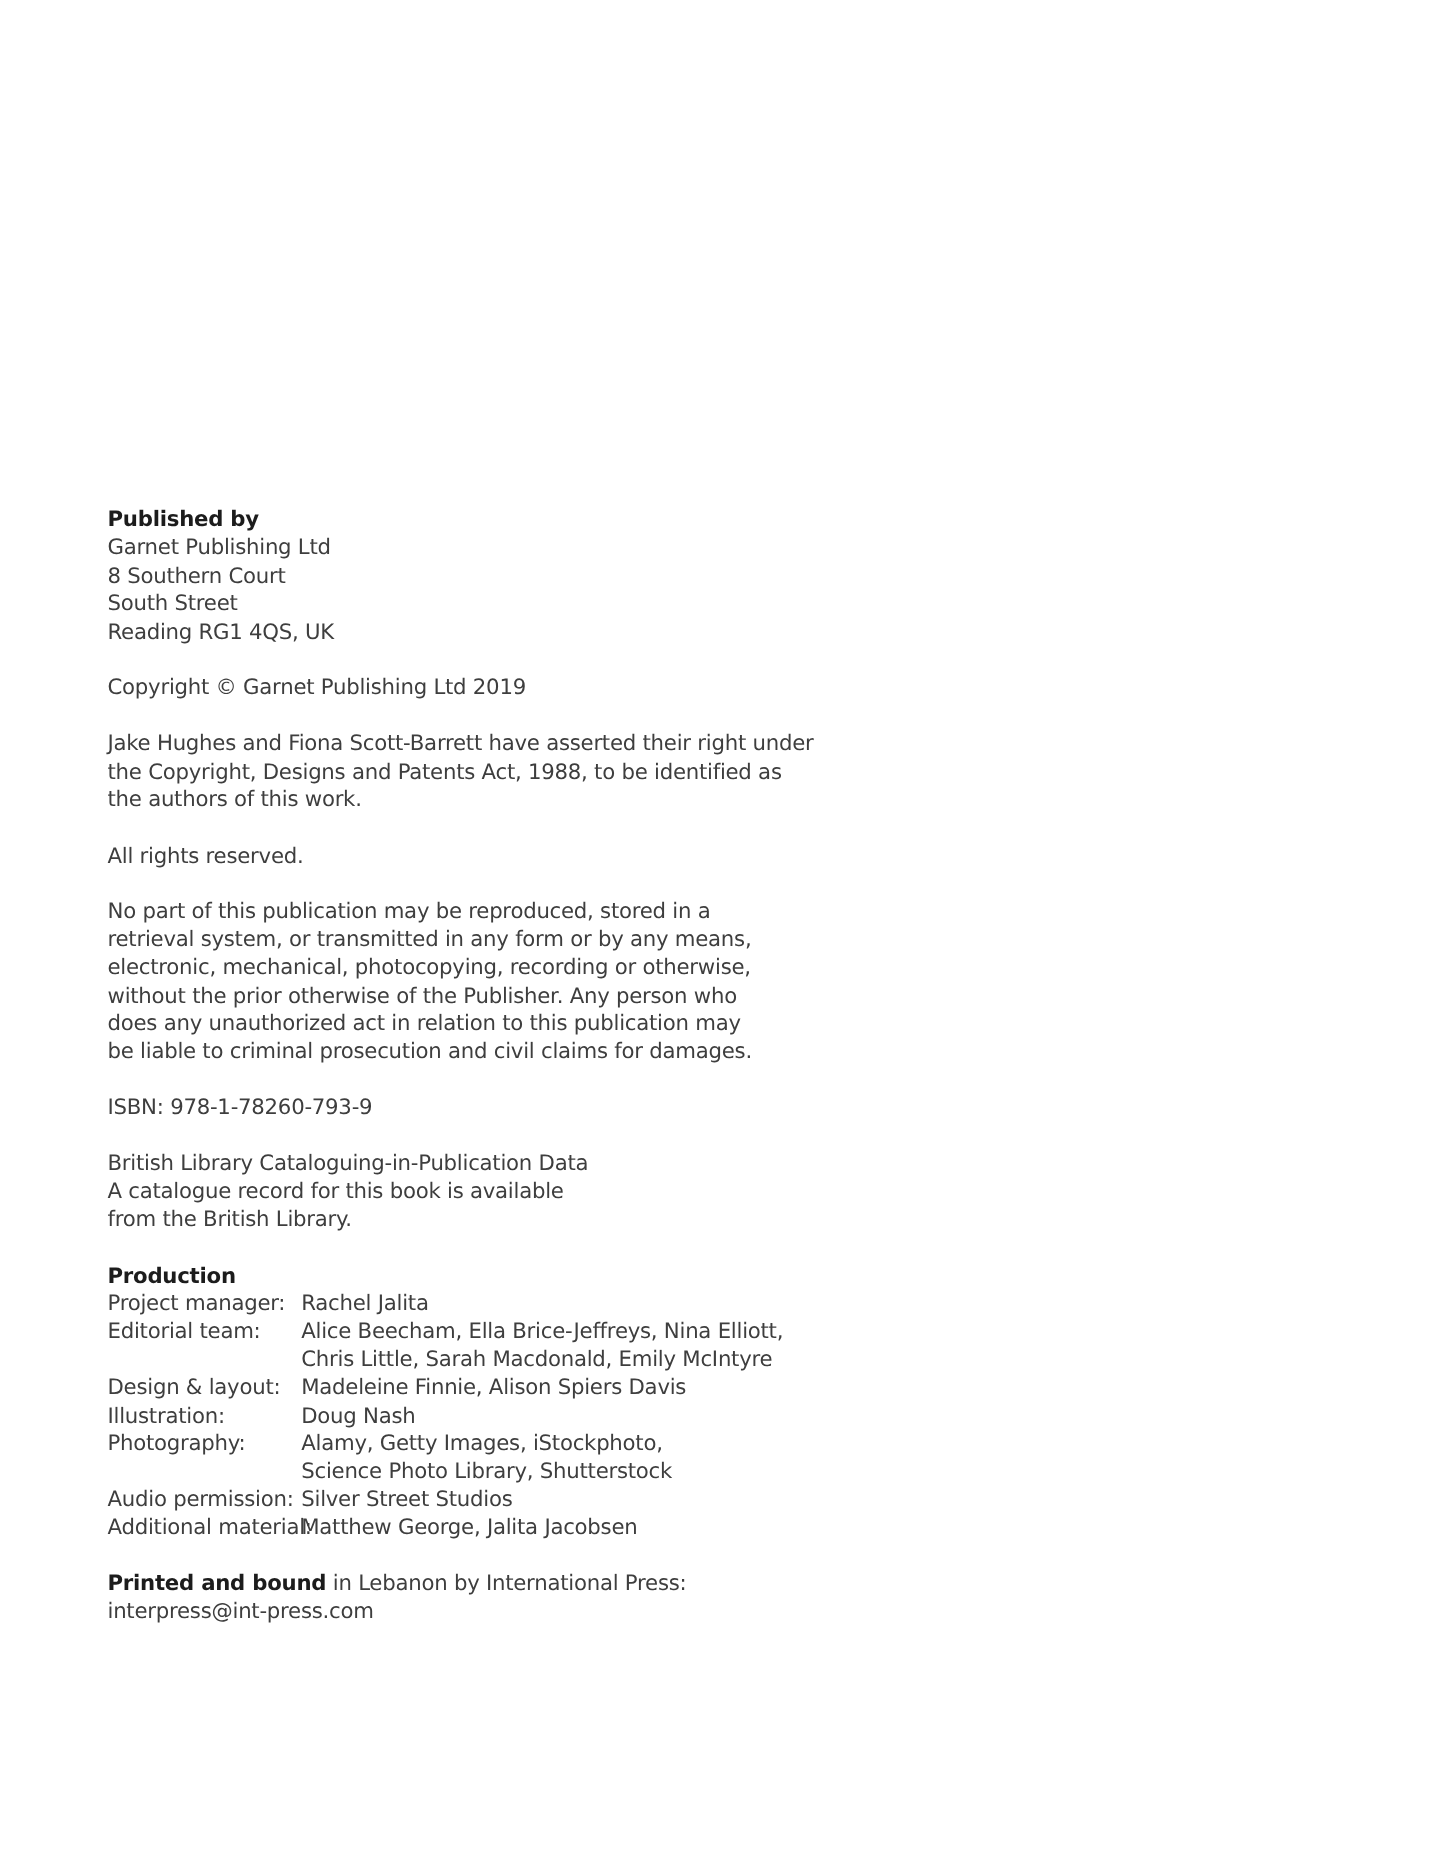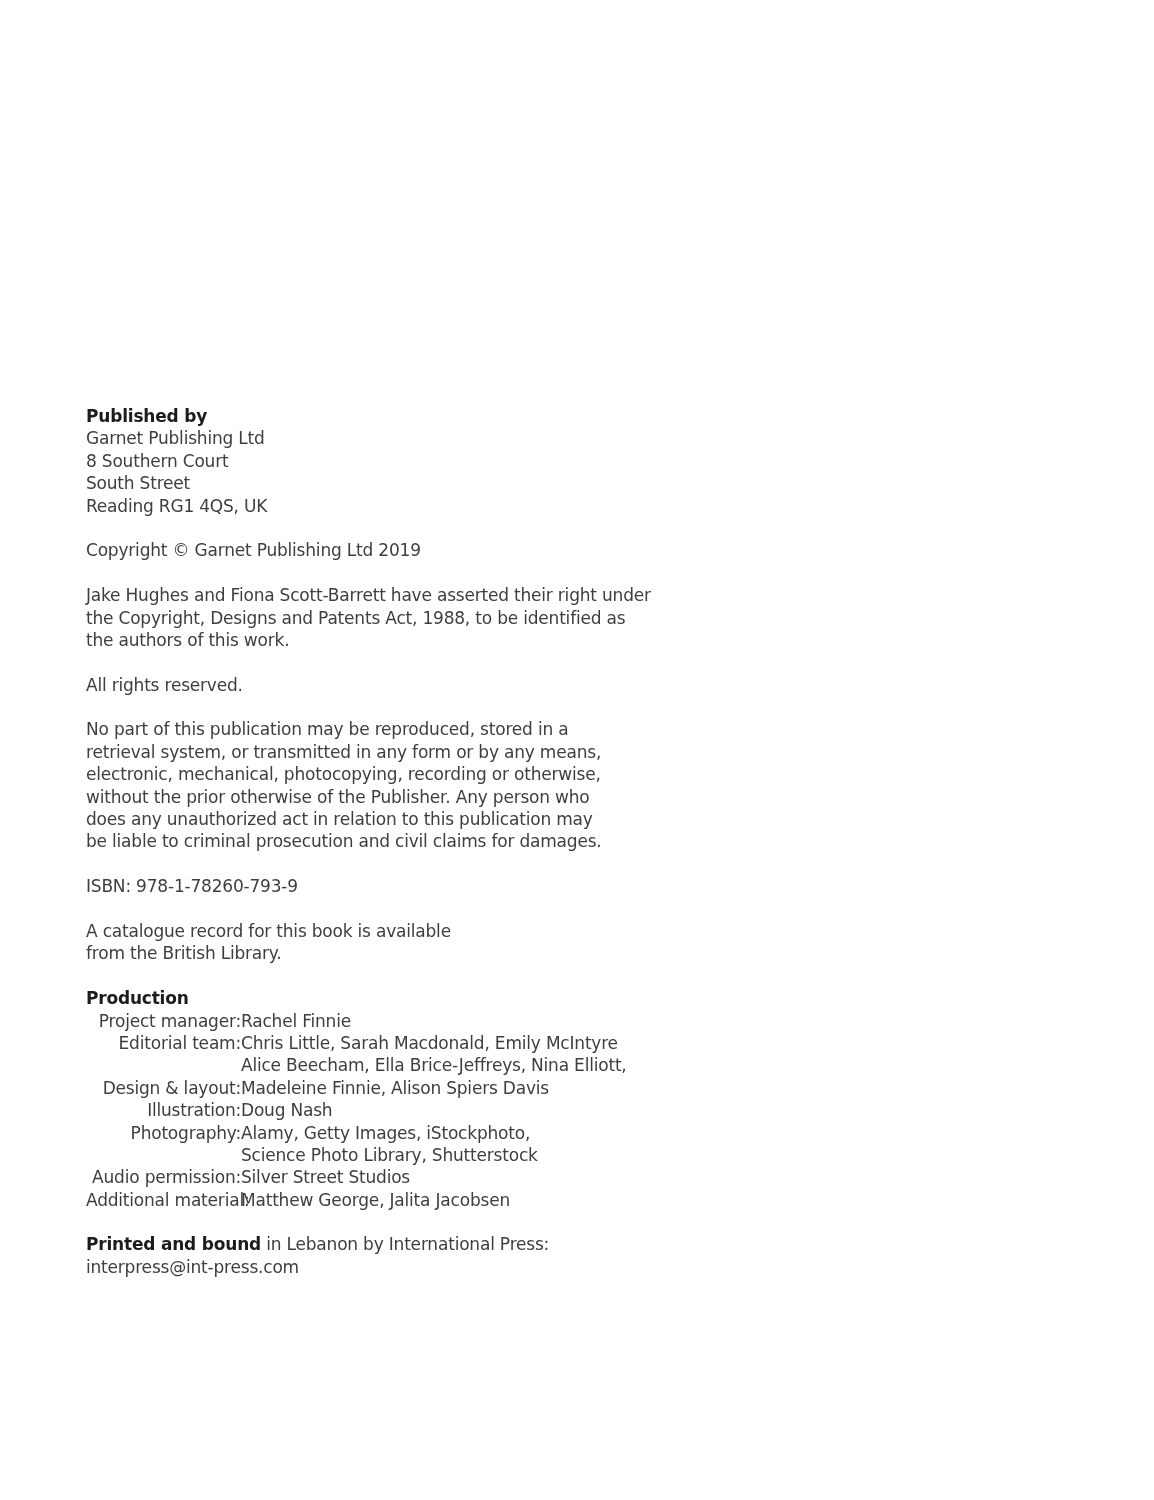--- a/index.html
+++ b/index.html
@@ -6,21 +6,21 @@
     body { width: 1154px; height: 1500px; position: relative; overflow: hidden; }
     .page {
       position: absolute; left: 86px; top: 405px; width: 560px;
       font-family: "DejaVu Sans", sans-serif; font-size: 17px;
       line-height: 22.4px; color: #3e3e3e; letter-spacing: -0.2px;
     }
     .line { white-space: nowrap; height: 22.4px; }
     .gap { height: 22.4px; }
     .bold { font-weight: bold; color: #1c1c1c; }
     .row { display: flex; }
-    .row .label { width: 155px; flex: 0 0 155px; text-align: right; }
+    .row .label { width: 155px; flex: 0 0 155px; }
     .row .value { flex: 1; }
     .value .line { white-space: nowrap; }
   </style>
 </head>
 <body>
 
 <div class="page">
   <div class="line bold">Published by</div>
   <div class="line">Garnet Publishing Ltd</div>
   <div class="line">8 Southern Court</div>
@@ -37,36 +37,37 @@
   <div class="gap"></div>
   <div class="line">No part of this publication may be reproduced, stored in a</div>
   <div class="line">retrieval system, or transmitted in any form or by any means,</div>
   <div class="line">electronic, mechanical, photocopying, recording or otherwise,</div>
   <div class="line">without the prior otherwise of the Publisher. Any person who</div>
   <div class="line">does any unauthorized act in relation to this publication may</div>
   <div class="line">be liable to criminal prosecution and civil claims for damages.</div>
   <div class="gap"></div>
   <div class="line">ISBN: 978-1-78260-793-9</div>
   <div class="gap"></div>
+  <div class="line">British Library Cataloguing-in-Publication Data</div>
   <div class="line">A catalogue record for this book is available</div>
   <div class="line">from the British Library.</div>
   <div class="gap"></div>
   <div class="line bold">Production</div>
 
   <div class="row">
     <div class="label line">Project manager:</div>
     <div class="value">
-      <div class="line">Rachel Finnie</div>
+      <div class="line">Rachel Jalita</div>
     </div>
   </div>
   <div class="row">
     <div class="label line">Editorial team:</div>
     <div class="value">
+      <div class="line">Alice Beecham, Ella Brice-Jeffreys, Nina Elliott,</div>
       <div class="line">Chris Little, Sarah Macdonald, Emily McIntyre</div>
-      <div class="line">Alice Beecham, Ella Brice-Jeffreys, Nina Elliott,</div>
     </div>
   </div>
   <div class="row">
     <div class="label line">Design &amp; layout:</div>
     <div class="value">
       <div class="line">Madeleine Finnie, Alison Spiers Davis</div>
     </div>
   </div>
   <div class="row">
     <div class="label line">Illustration:</div>

